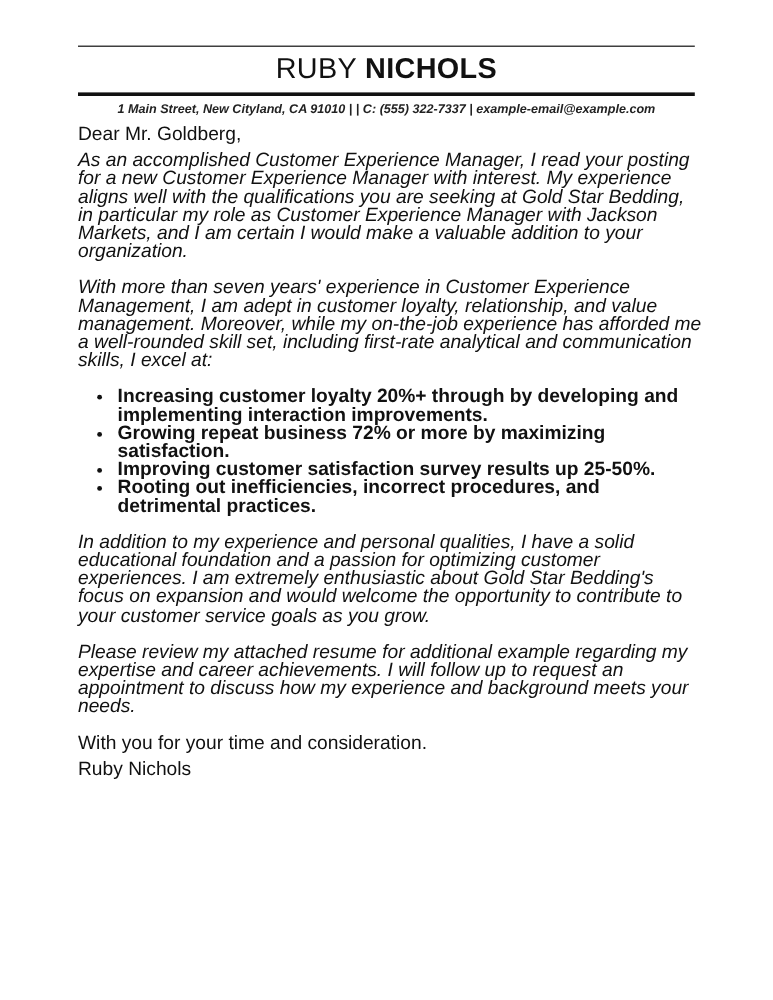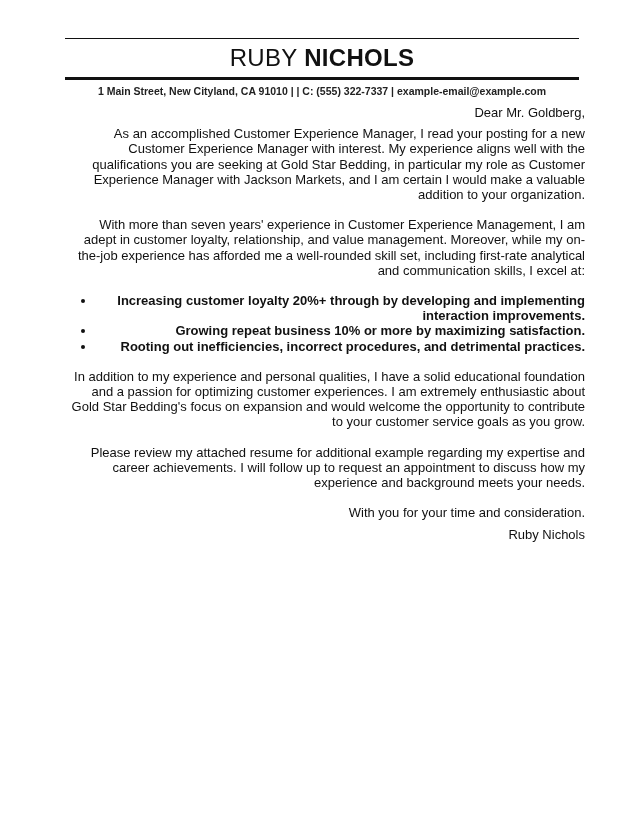--- a/index.html
+++ b/index.html
@@ -6,26 +6,26 @@
   body { width: 644px; height: 833px; position: relative; overflow: hidden;
          font-family: "Liberation Sans", sans-serif; color: #111; }
   .page { position: absolute; left: 0; top: 0; width: 644px; height: 833px; }
   .rule-top { position: absolute; left: 65px; top: 38px; width: 514px; height: 1px; background: #111; }
   .name { position: absolute; left: 65px; top: 43px; width: 514px; text-align: center;
           font-size: 24px; line-height: 30px; letter-spacing: 0.3px; color: #111; }
   .name .first { font-weight: normal; }
   .name .last { font-weight: bold; }
   .rule-bottom { position: absolute; left: 65px; top: 77px; width: 514px; height: 3px; background: #111; }
   .contact { position: absolute; left: 65px; top: 84px; width: 514px; text-align: center;
-             font-size: 10.5px; line-height: 14px; font-weight: bold; color: #222; }
+             font-size: 10.5px; line-height: 14px; font-weight: bold; color: #222; font-style: italic; }
   .body { position: absolute; left: 65px; top: 105px; width: 520px;
-          font-size: 13px; line-height: 15.2px; color: #111; text-align: right; }
+          font-size: 16px; line-height: 15.2px; color: #111; }
   .body p { margin: 0; }
   .salutation { margin-bottom: 6px !important; }
-  .para { margin-bottom: 15px !important; }
+  .para { margin-bottom: 15px !important; font-style: italic; }
   ul.bullets { margin: 0 0 15px 0; padding: 0; list-style: none; font-weight: bold; }
   ul.bullets li { position: relative; padding-left: 33px; }
   ul.bullets li .dot { position: absolute; left: 16px; top: 6px; width: 4px; height: 4px;
                        border-radius: 50%; background: #111; }
   .closing { margin-bottom: 7px !important; }
   .sign-off { margin-bottom: 30px !important; }
 </style>
 </head>
 <body>
 
@@ -37,21 +37,22 @@
   </div>
   <div class="rule-bottom"></div>
   <div class="contact">1 Main Street, New Cityland, CA 91010 | | C: (555) 322-7337 | example-email@example.com</div>
 
   <div class="body">
     <p class="salutation">Dear Mr. Goldberg,</p>
     <p class="para">As an accomplished Customer Experience Manager, I read your posting for a new Customer Experience Manager with interest. My experience aligns well with the qualifications you are seeking at Gold Star Bedding, in particular my role as Customer Experience Manager with Jackson Markets, and I am certain I would make a valuable addition to your organization.</p>
     <p class="para">With more than seven years' experience in Customer Experience Management, I am adept in customer loyalty, relationship, and value management. Moreover, while my on-the-job experience has afforded me a well-rounded skill set, including first-rate analytical and communication skills, I excel at:</p>
     <ul class="bullets">
       <li><span class="dot"></span><span>Increasing customer loyalty 20%+ through by developing and implementing interaction improvements.</span></li>
-      <li><span class="dot"></span><span>Growing repeat business 10% or more by maximizing satisfaction.</span></li>
+      <li><span class="dot"></span><span>Growing repeat business 72% or more by maximizing satisfaction.</span></li>
+      <li><span class="dot"></span><span>Improving customer satisfaction survey results up 25-50%.</span></li>
       <li><span class="dot"></span><span>Rooting out inefficiencies, incorrect procedures, and detrimental practices.</span></li>
     </ul>
     <p class="para">In addition to my experience and personal qualities, I have a solid educational foundation and a passion for optimizing customer experiences. I am extremely enthusiastic about Gold Star Bedding's focus on expansion and would welcome the opportunity to contribute to your customer service goals as you grow.</p>
     <p class="para">Please review my attached resume for additional example regarding my expertise and career achievements. I will follow up to request an appointment to discuss how my experience and background meets your needs.</p>
     <p class="closing">With you for your time and consideration.</p>
     <p>Ruby Nichols</p>
   </div>
 </div>
 
 </body></html>

